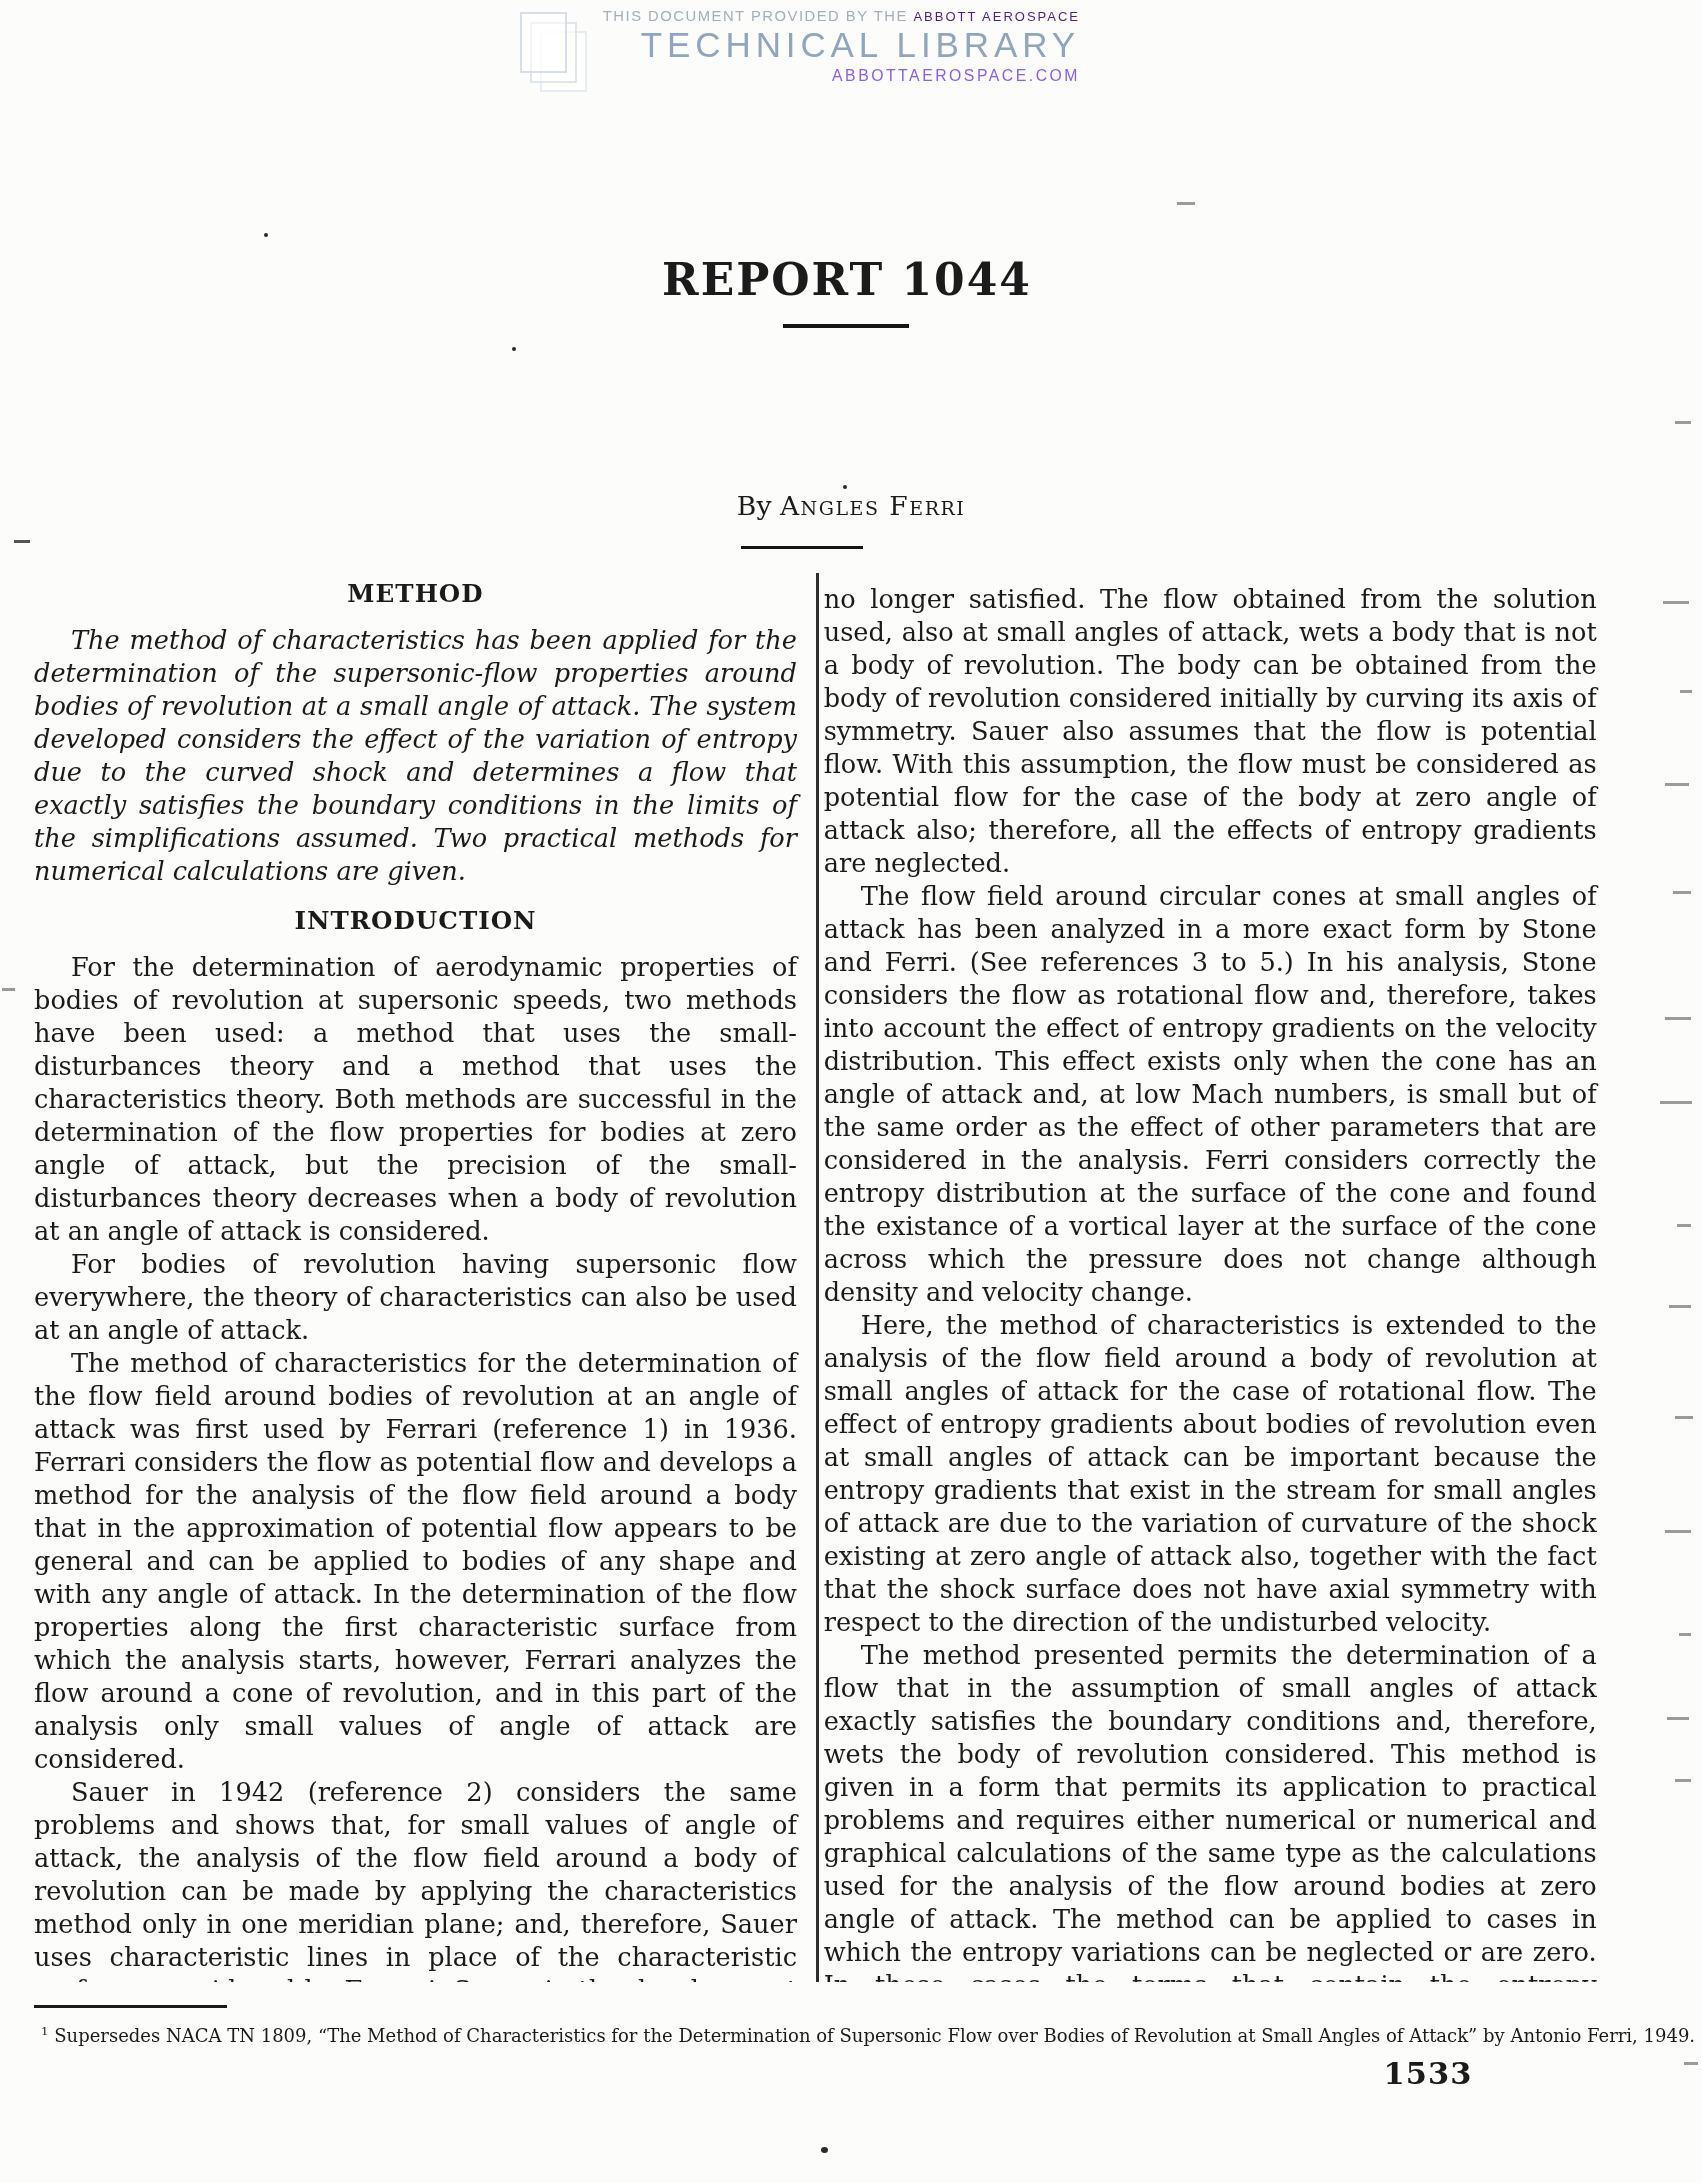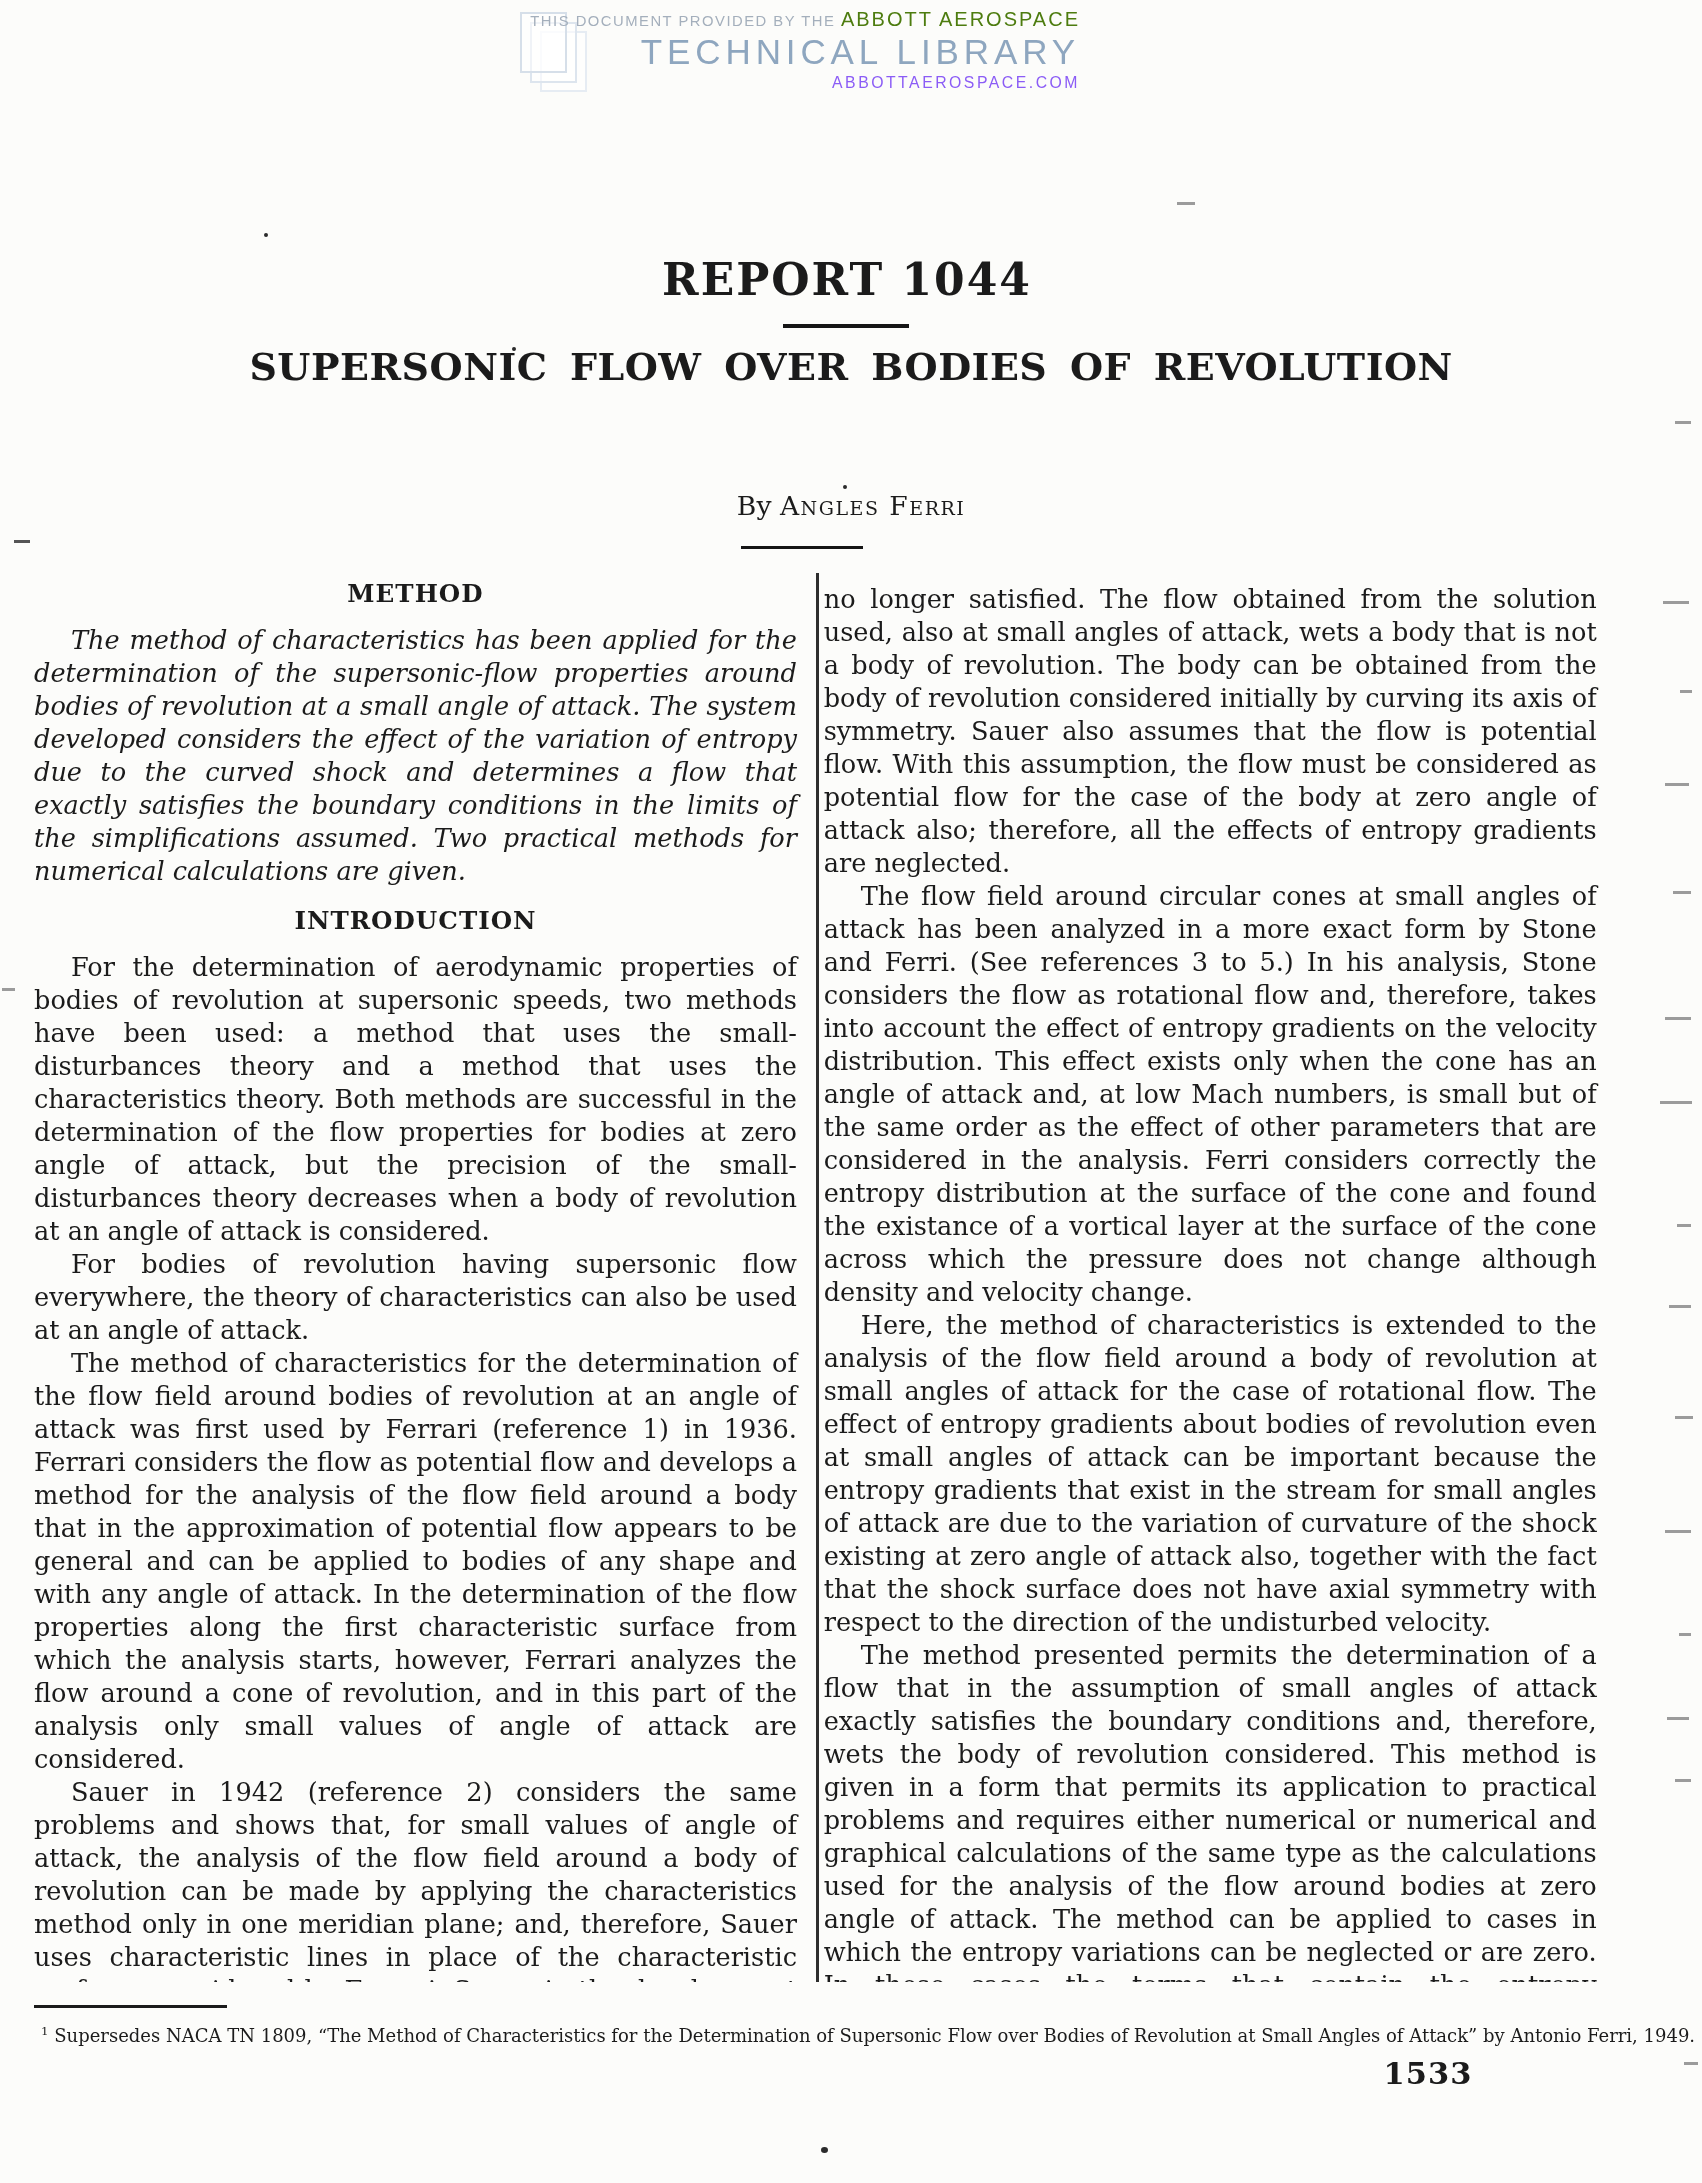--- a/index.html
+++ b/index.html
@@ -11,21 +11,21 @@
 
   
   .logo-icon { position:absolute; top:11.8px; left:520px; width:69px; height:79px; z-index:1; }
   .icon-page { position:absolute; border:2px solid #d6dfe9; background:rgba(255,255,255,.55); }
   .icon-page.p1 { left:0;  top:0;  width:43px; height:57px; }
   .icon-page.p2 { left:9.9px; top:9.9px; width:43px; height:57px; border-color:#dde5ee; }
   .icon-page.p3 { left:19.7px; top:19.7px; width:43px; height:57px; border-color:#e6ecf3; }
   .logo { position:absolute; top:7.9px; left:522px; width:558px; text-align:right; z-index:2;
           font-family:"Liberation Sans","DejaVu Sans",sans-serif; }
   .logo-line1 { font-size:14.8px; letter-spacing:1.5px; color:#a4afbc; white-space:nowrap; }
-  .logo-line1 .brand { font-size:20px; color:#4d7c0f; letter-spacing:2px; }
+  .logo-line1 .brand { font-size:13px; color:#4c1d95; letter-spacing:2px; }
   .logo-line2 { font-size:35px; letter-spacing:4.9px; color:#8ea6bf; margin-top:1px; white-space:nowrap;padding-left:40px; }
   .logo-line3 { font-size:15.8px; letter-spacing:2.5px; color:#8b5cf6; margin-top:2px; }
 
   
   .report-no { position:absolute; top:254px; left:0; width:1694px; text-align:center;
                font-size:44px; font-weight:bold; letter-spacing:2px; }
   .rule1 { position:absolute; top:324px; left:783px; width:126px; height:3.9px; background:#151515; }
   .title { position:absolute; top:345px; left:23.6px; width:1655px; text-align:center; margin:0;
            font-size:38px; font-weight:bold; line-height:44px; letter-spacing:0.5px; word-spacing:8.9px; }
   .title sup { font-size:21.7px; font-weight:normal; }
@@ -74,21 +74,20 @@
       <span>THIS DOCUMENT PROVIDED BY THE</span>
       <span class="brand">ABBOTT AEROSPACE</span>
     </div>
     <div class="logo-line2">TECHNICAL LIBRARY</div>
     <div class="logo-line3">ABBOTTAEROSPACE.COM</div>
   </div>
 
   <div class="report-no">REPORT 1044</div>
   <div class="rule1"></div>
   <h1 class="title">
-    <span style="display:block">SUPERSONIC FLOW OVER BODIES OF REVOLUTION</span>
   </h1>
   <div class="byline">
     <span>By</span>
     <span class="author">Angles Ferri</span>
   </div>
   <div class="rule2"></div>
 
   <div class="columns">
     <section class="col-left">
       <h2 class="section-heading">METHOD</h2>

